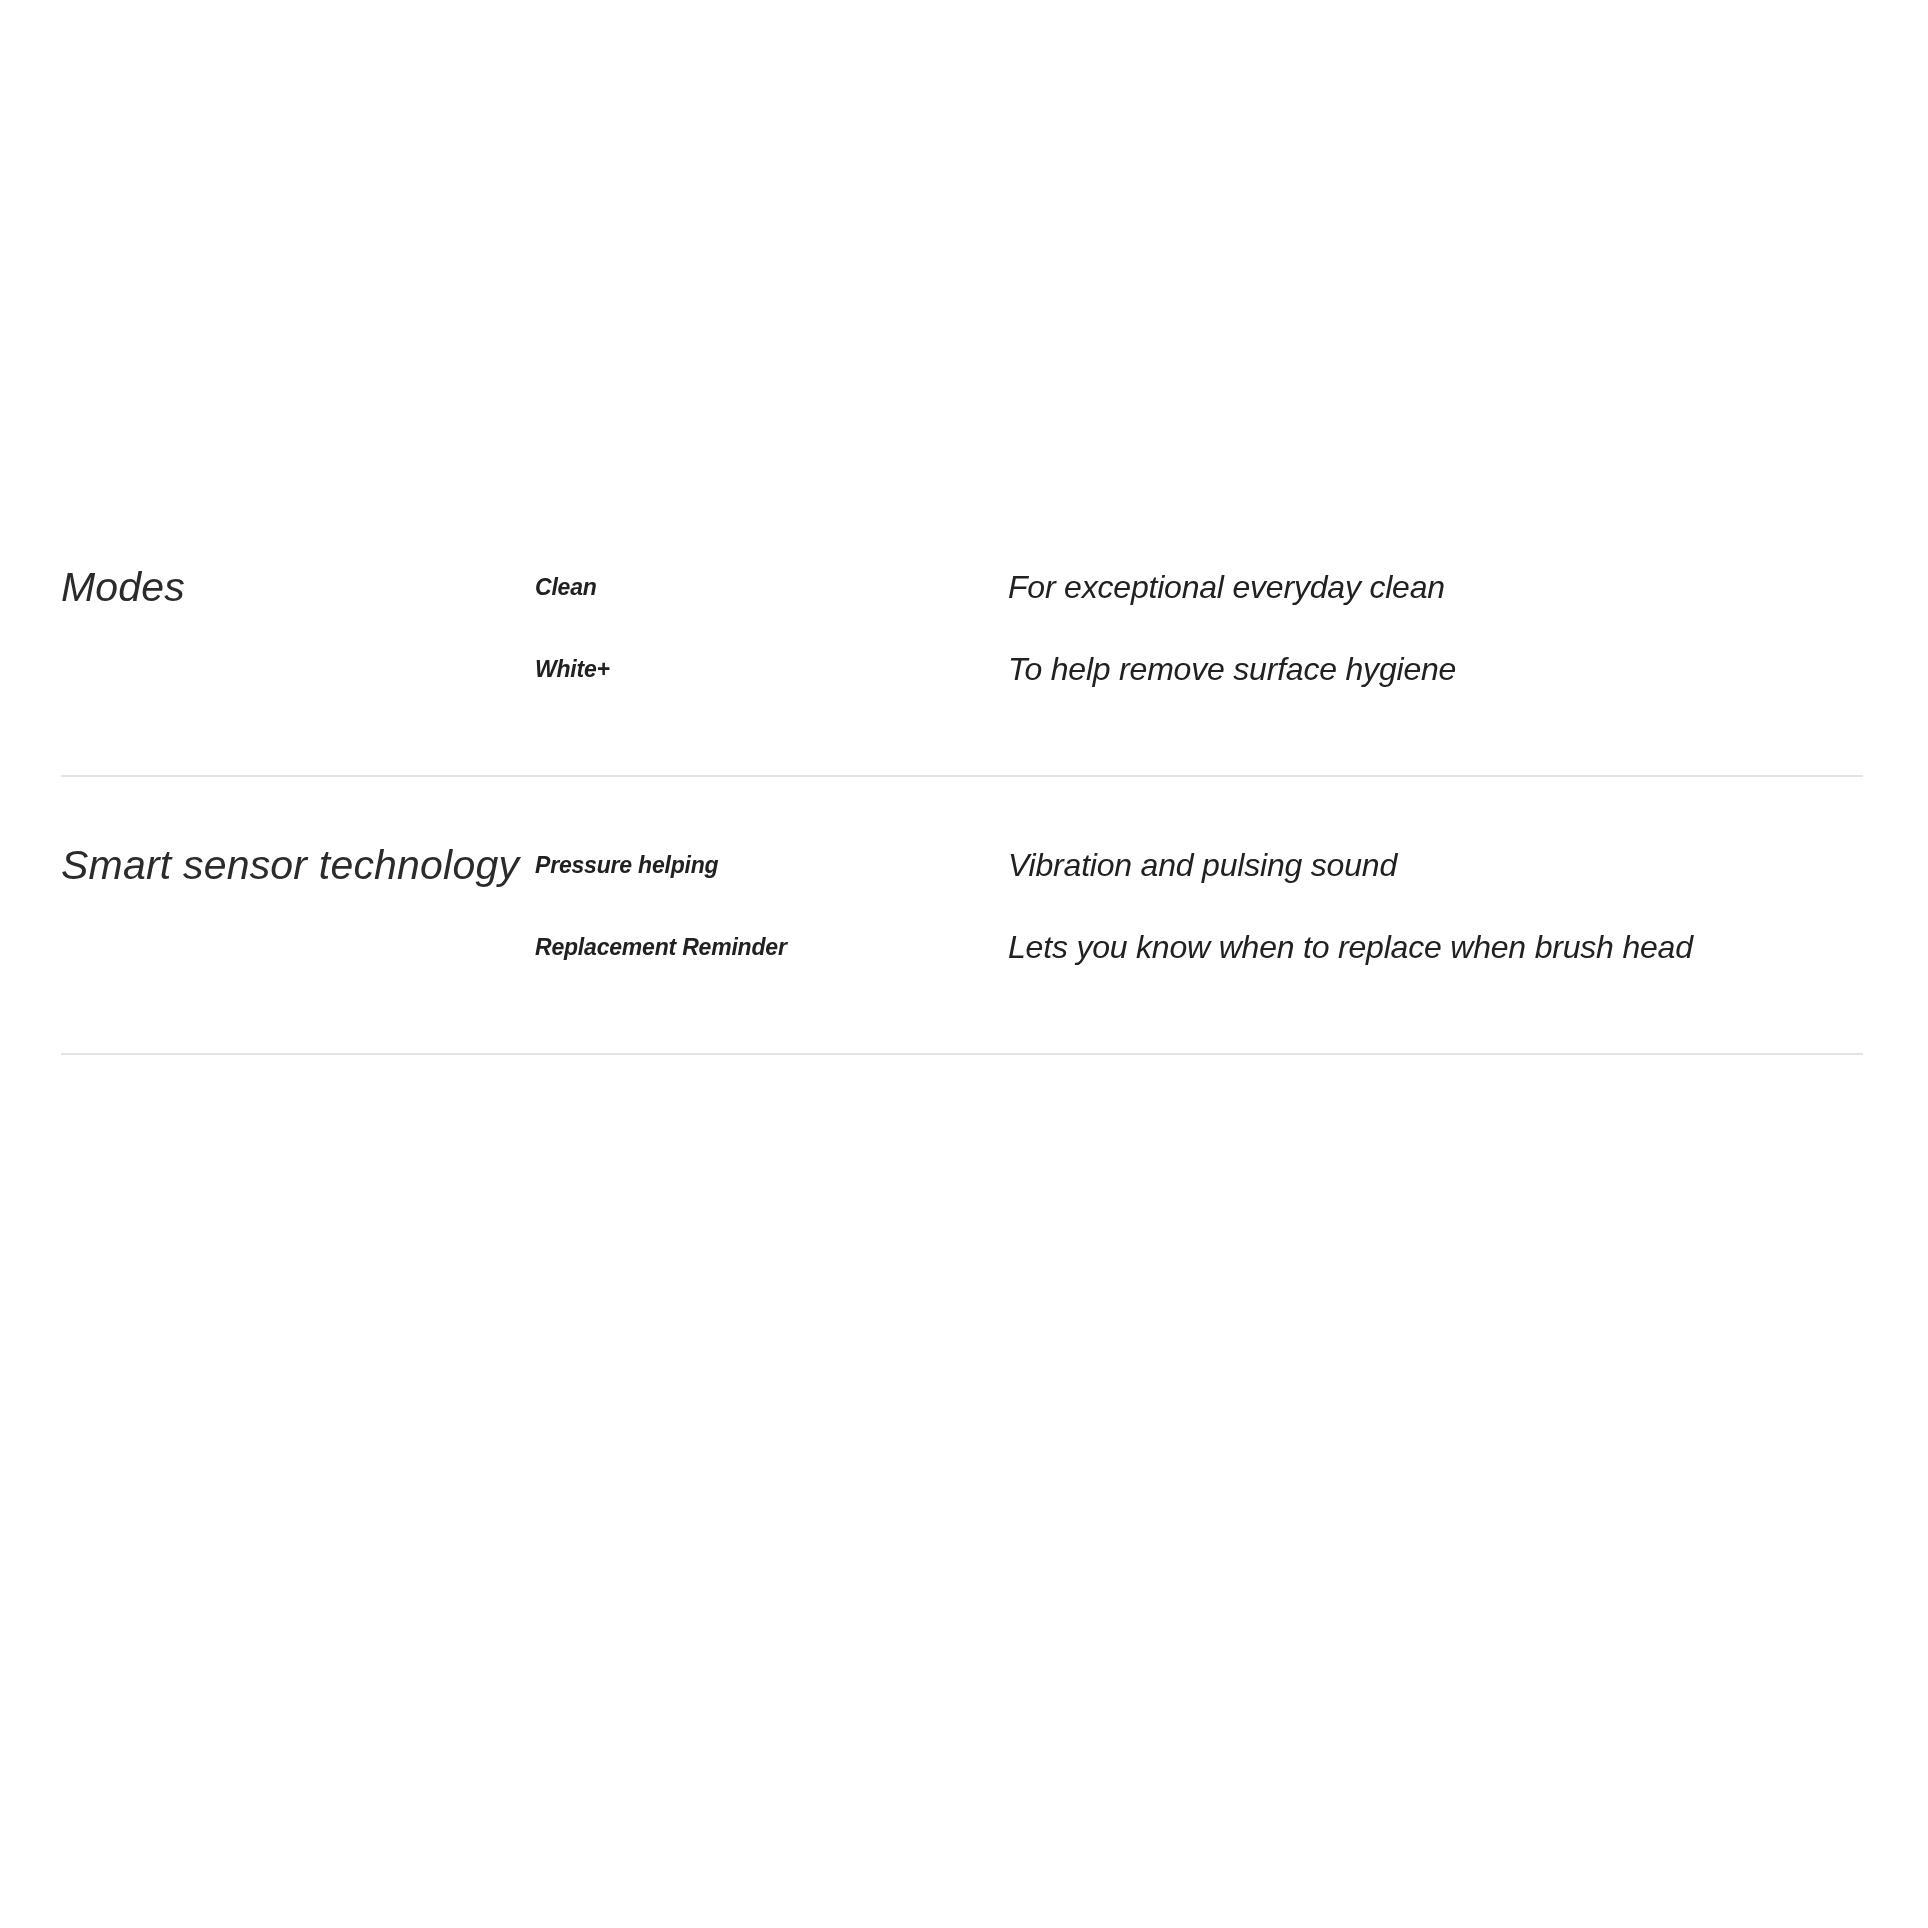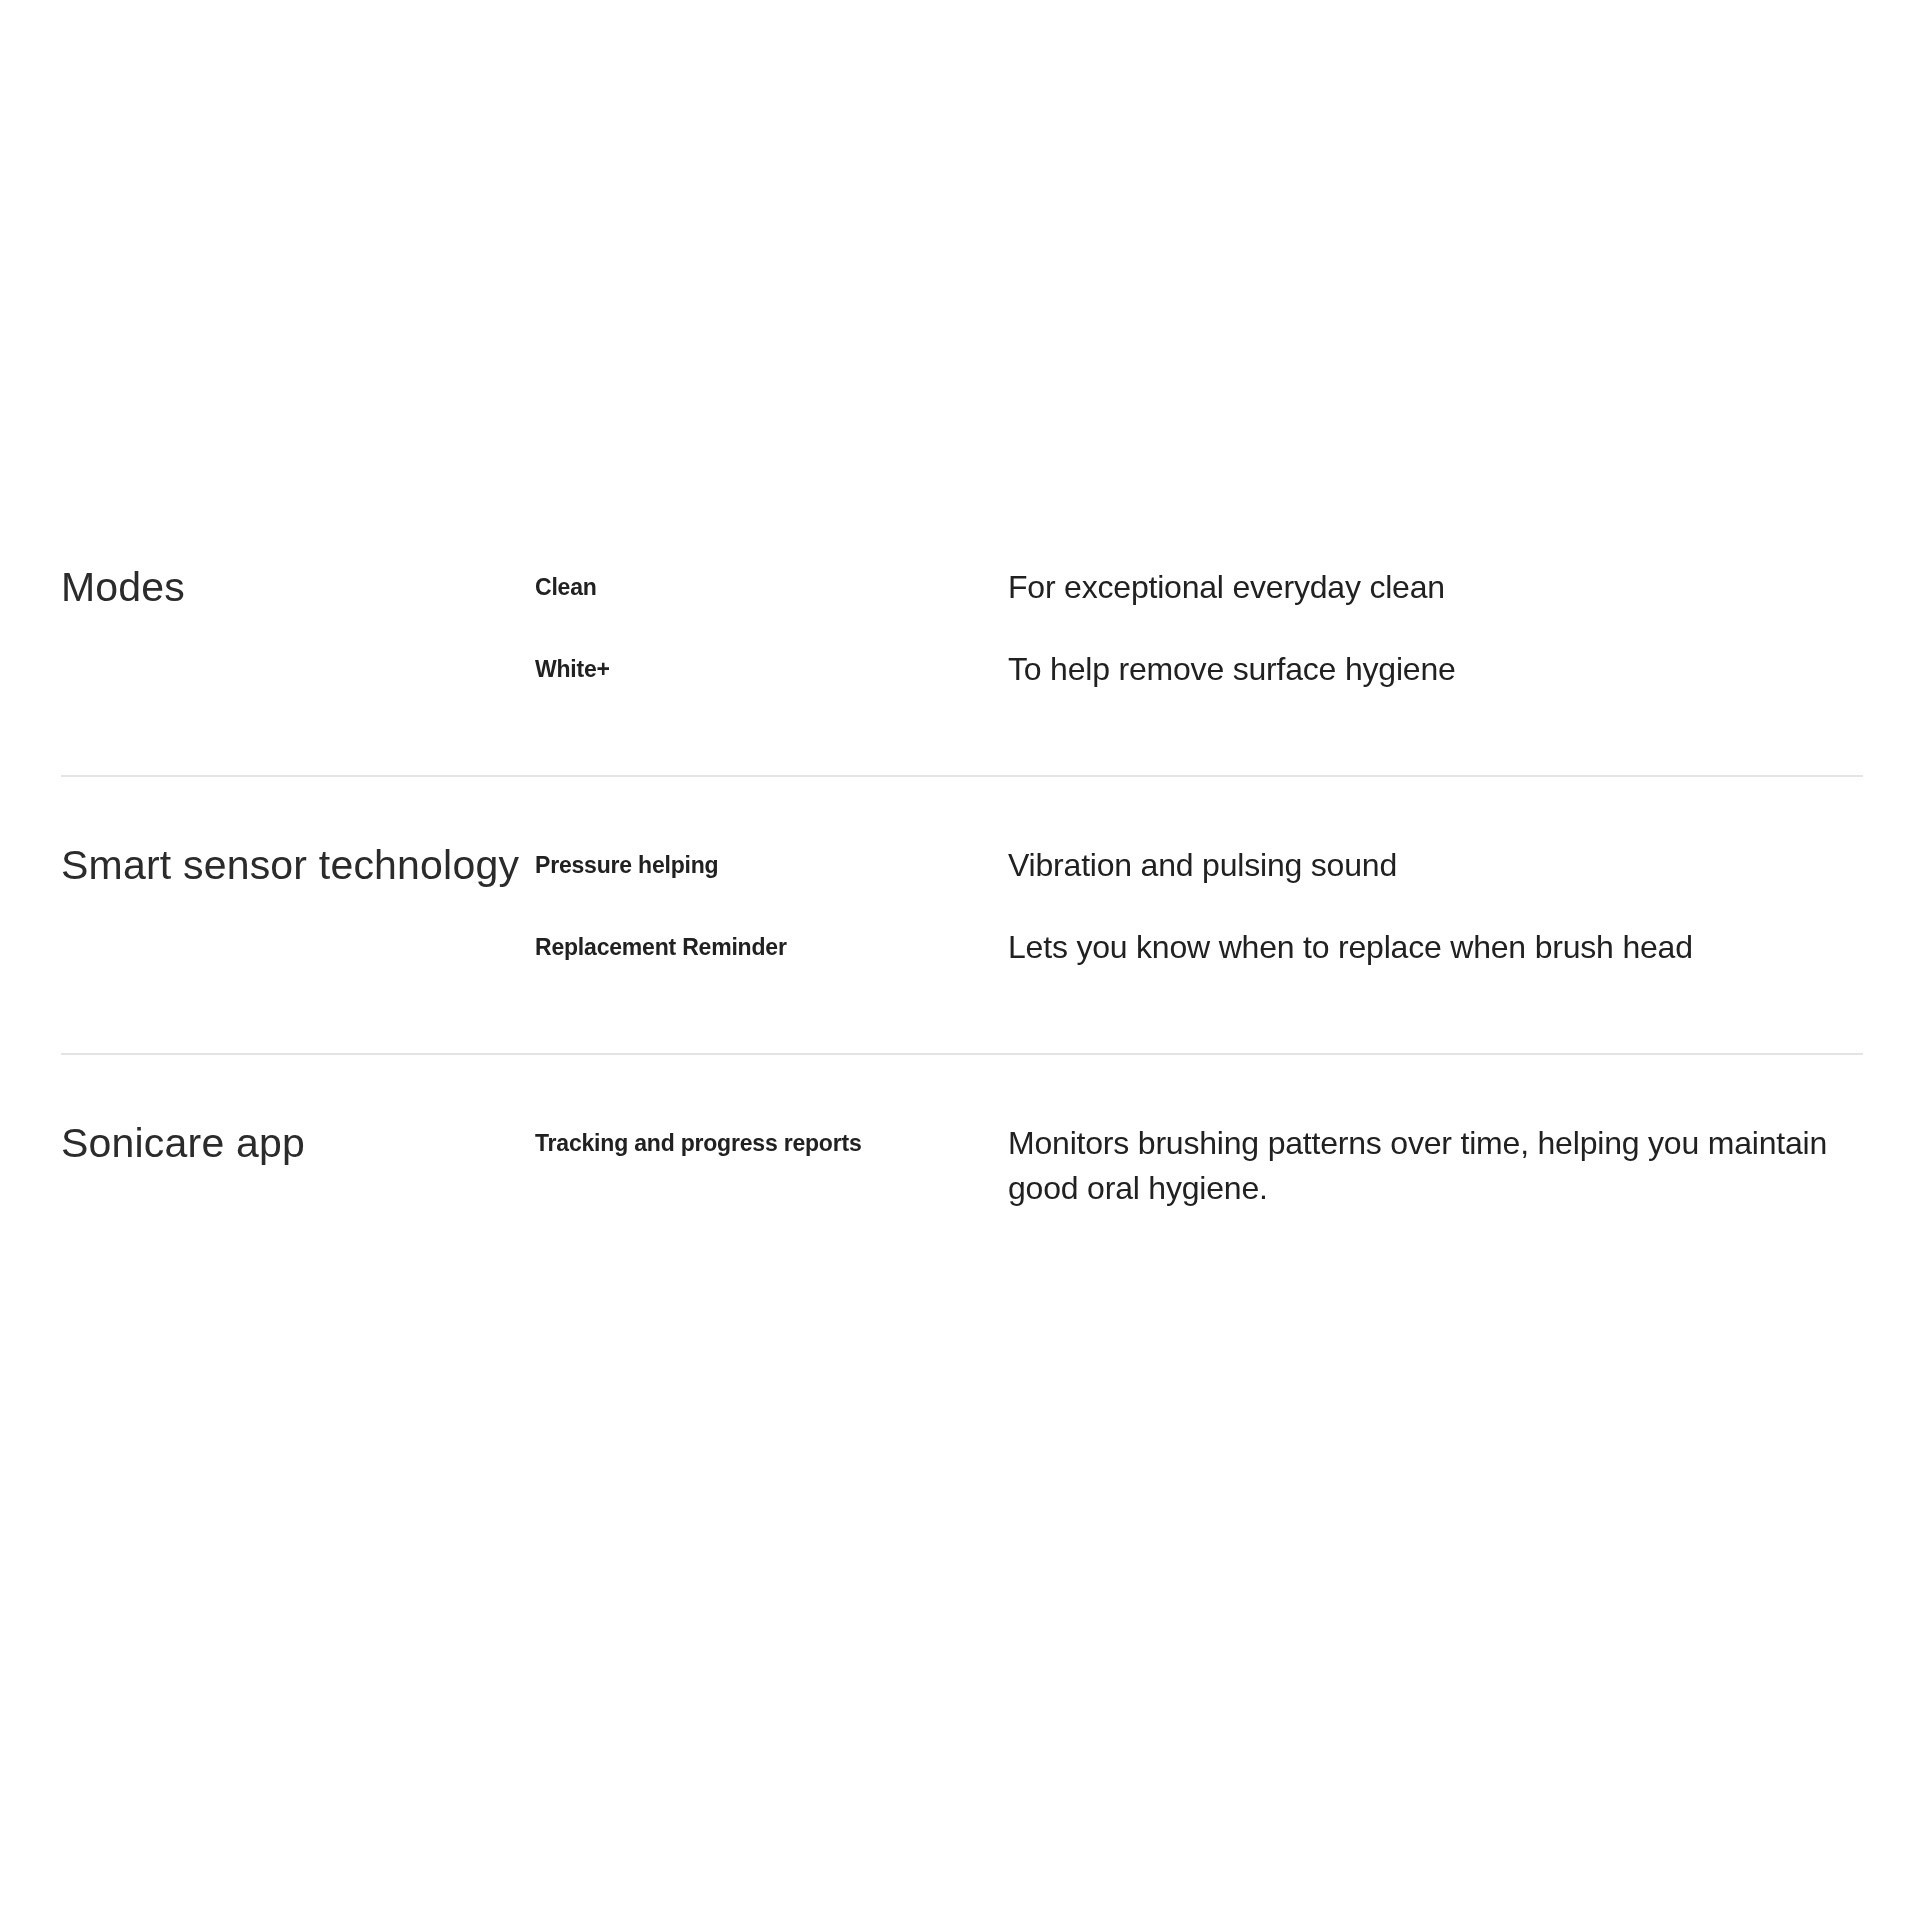--- a/index.html
+++ b/index.html
@@ -13,20 +13,21 @@
     width: 1928px;
     height: 1928px;
     background: var(--bg-color);
     font-family: "Liberation Sans", sans-serif;
     color: var(--text-color);
     overflow: hidden;
   }
   .spec-table {
     padding: 565px 65px 0 61px;
     width: 1928px;
+    font-style: italic;
   }
   .spec-section {
     display: grid;
     grid-template-columns: 474px 1fr;
     align-items: start;
     padding-bottom: 83px;
   }
   .spec-section.after-divider {
     padding-top: 66px;
   }
@@ -98,23 +99,14 @@
     <div class="spec-desc">Vibration and pulsing sound</div>
   </div>
 
   <div class="spec-row">
     <div class="spec-name">Replacement Reminder</div>
     <div class="spec-desc">Lets you know when to replace when brush head</div>
   </div>
 </div>
   </section>
 <div class="divider"></div>
-  <section class="spec-section after-divider">
-    <h2 class="section-label">Sonicare app</h2>
-    <div class="section-rows">
-  <div class="spec-row">
-    <div class="spec-name">Tracking and progress reports</div>
-    <div class="spec-desc">Monitors brushing patterns over time, helping you maintain good oral hygiene.</div>
-  </div>
-</div>
-  </section>
 </main>
 
 
 </body></html>

